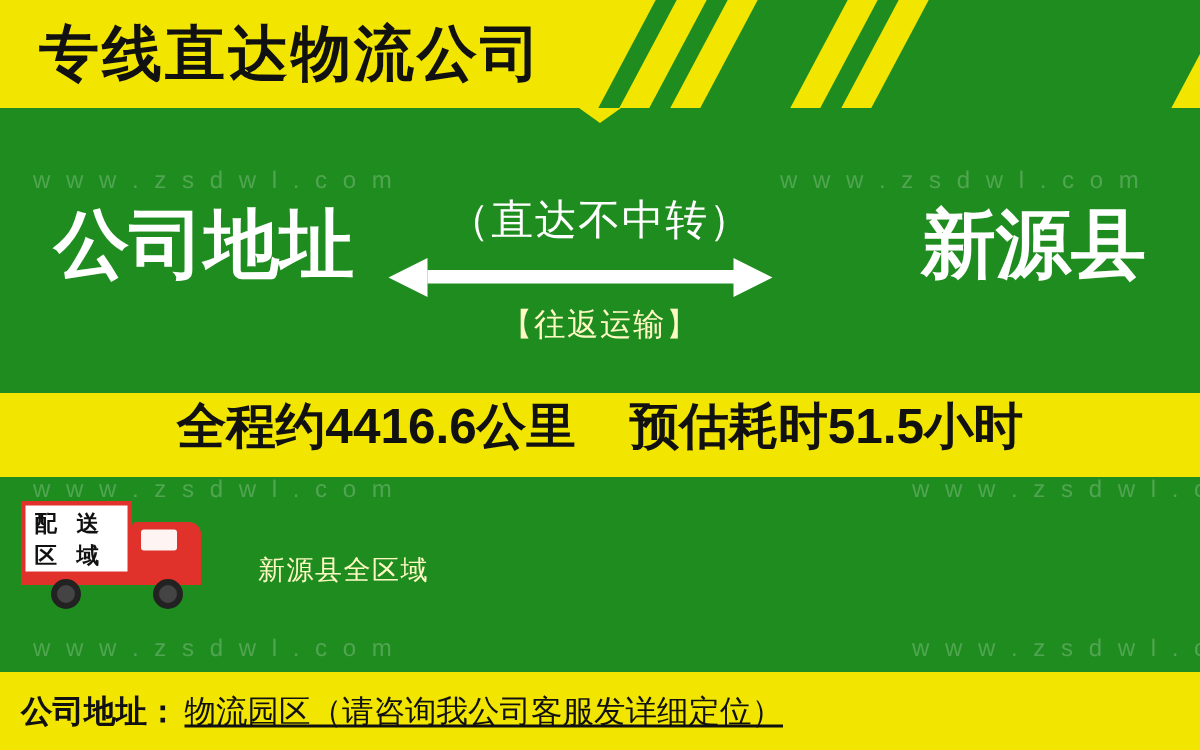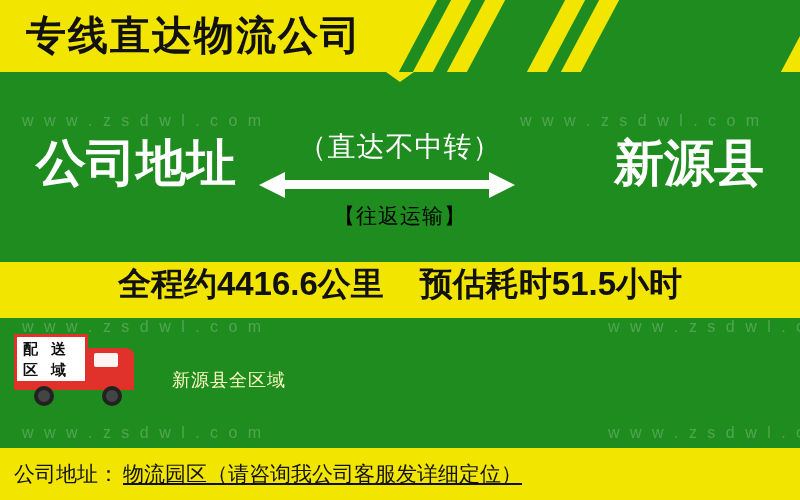--- a/index.html
+++ b/index.html
@@ -87,21 +87,21 @@
     border-bottom:13px solid transparent;
     border-left:26px solid #fff;
   }
   .arrow-tail{
     position:absolute;left:-26px;top:0;width:0;height:0;
     border-top:13px solid transparent;
     border-bottom:13px solid transparent;
     border-right:26px solid #fff;
   }
   .mid .round{
-    font-size:21px;color:#000000;letter-spacing:1px;margin-top:4px;
+    font-size:21px;color:#fef9c3;letter-spacing:1px;margin-top:4px;
   }
 
   
   .dist-band{
     position:absolute;left:0;top:262px;width:800px;height:56px;
     background:#f2e600;
   }
   .dist-text{
     position:absolute;left:0;top:262px;width:800px;height:56px;
     display:flex;align-items:flex-start;justify-content:center;gap:36px;
@@ -150,21 +150,21 @@
     position:absolute;left:0;top:448px;width:800px;height:52px;
     background:#f2e600;
   }
   .bottom-text{
     position:absolute;left:0;top:448px;width:800px;height:52px;
     display:flex;align-items:center;
     font-size:21px;color:#111;
     padding-left:14px;box-sizing:border-box;
     white-space:nowrap;
   }
-  .bottom-text .addr-label{font-weight:normal;}
+  .bottom-text .addr-label{font-weight:bold;}
   .bottom-text .addr-val{margin-left:4px;text-decoration:underline;}
 </style>
 </head>
 <body>
 
 <div class="banner">
 
   <div class="top-band">
     <div class="stripe s1"></div>
     <div class="stripe s2"></div>

